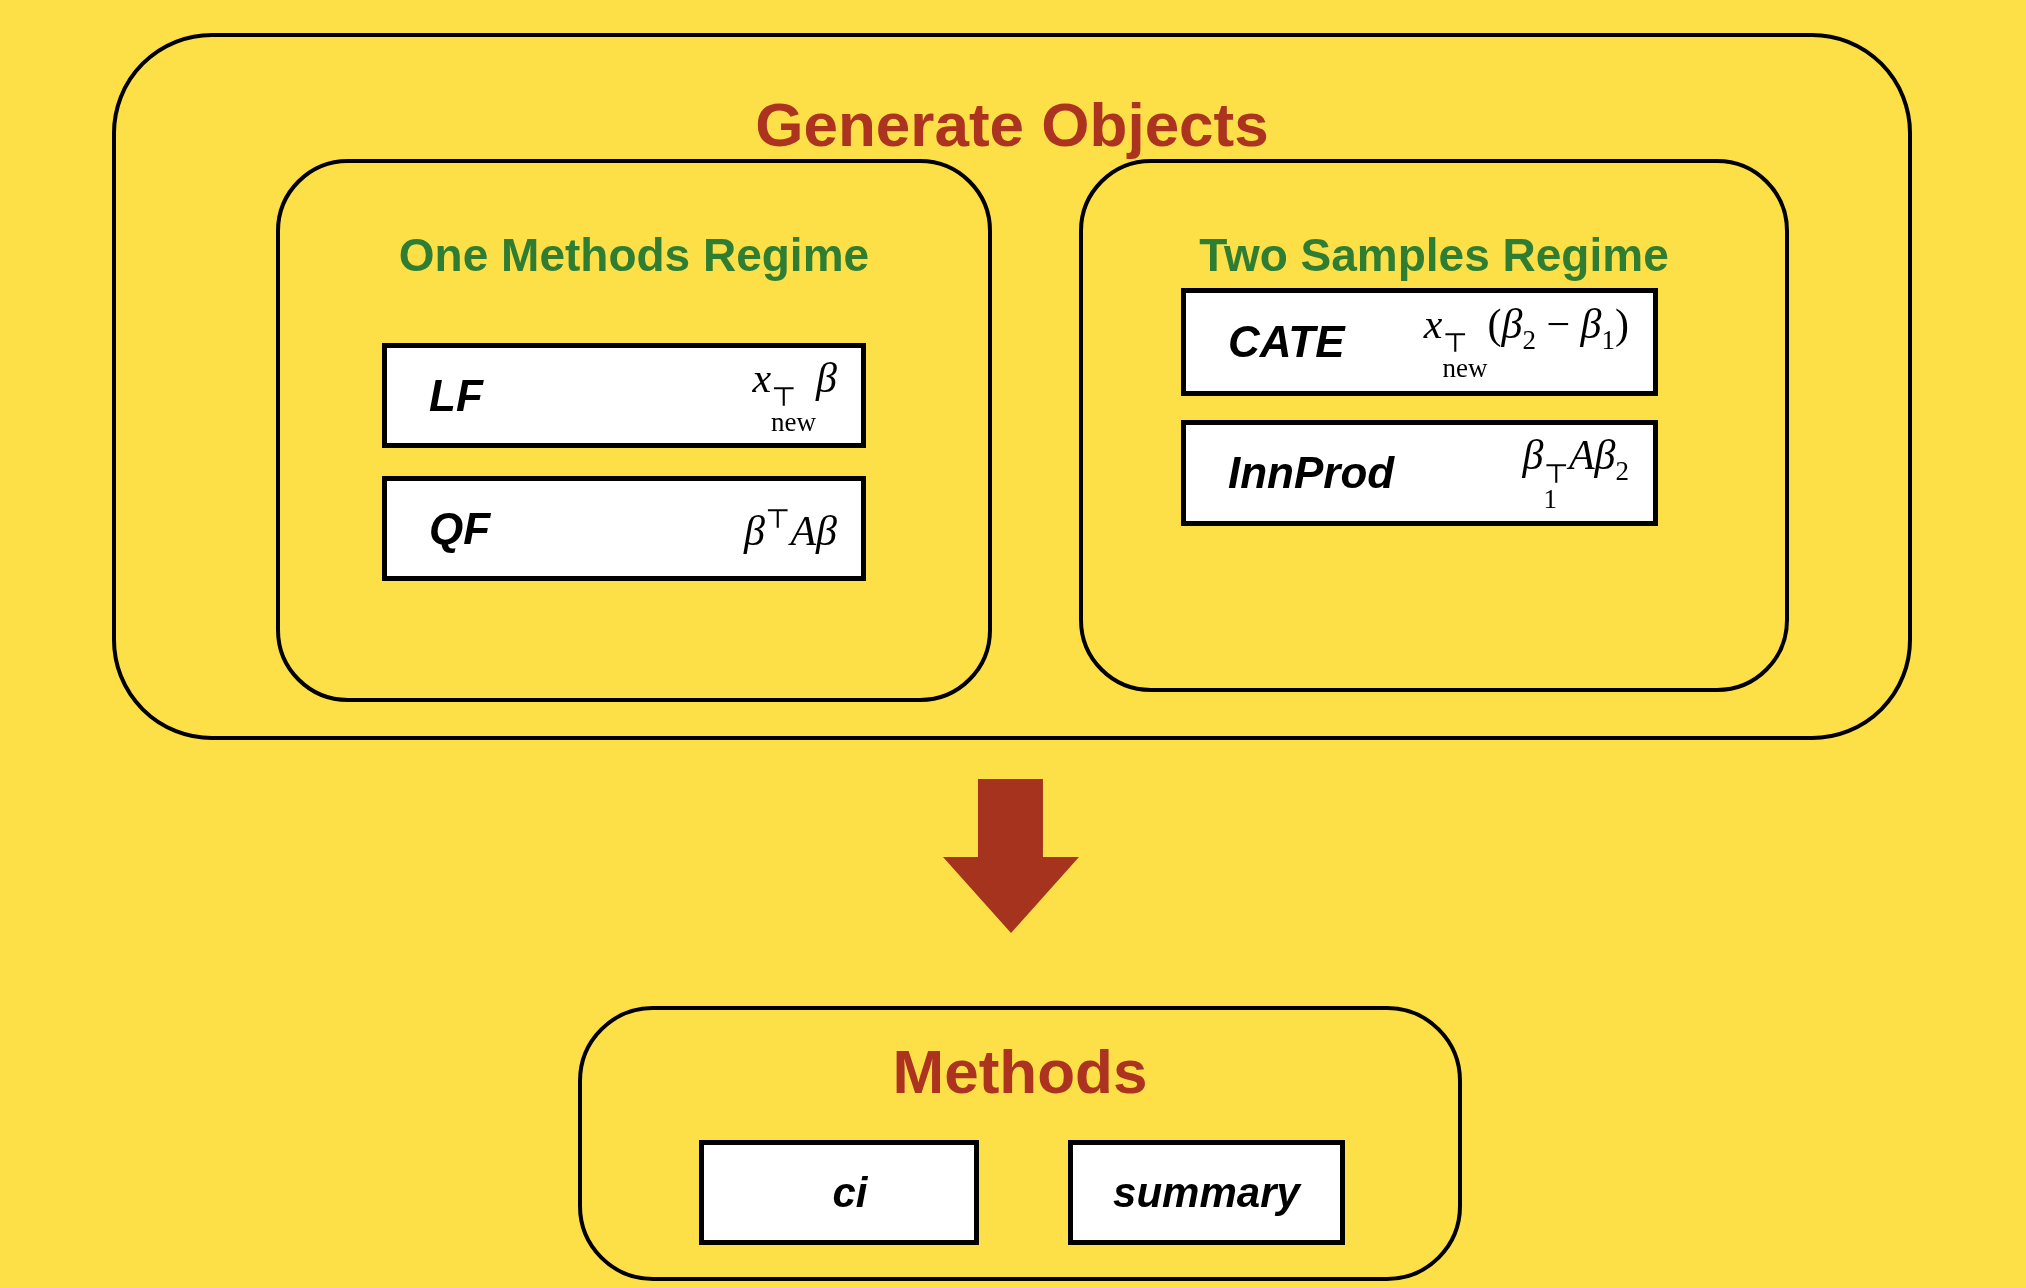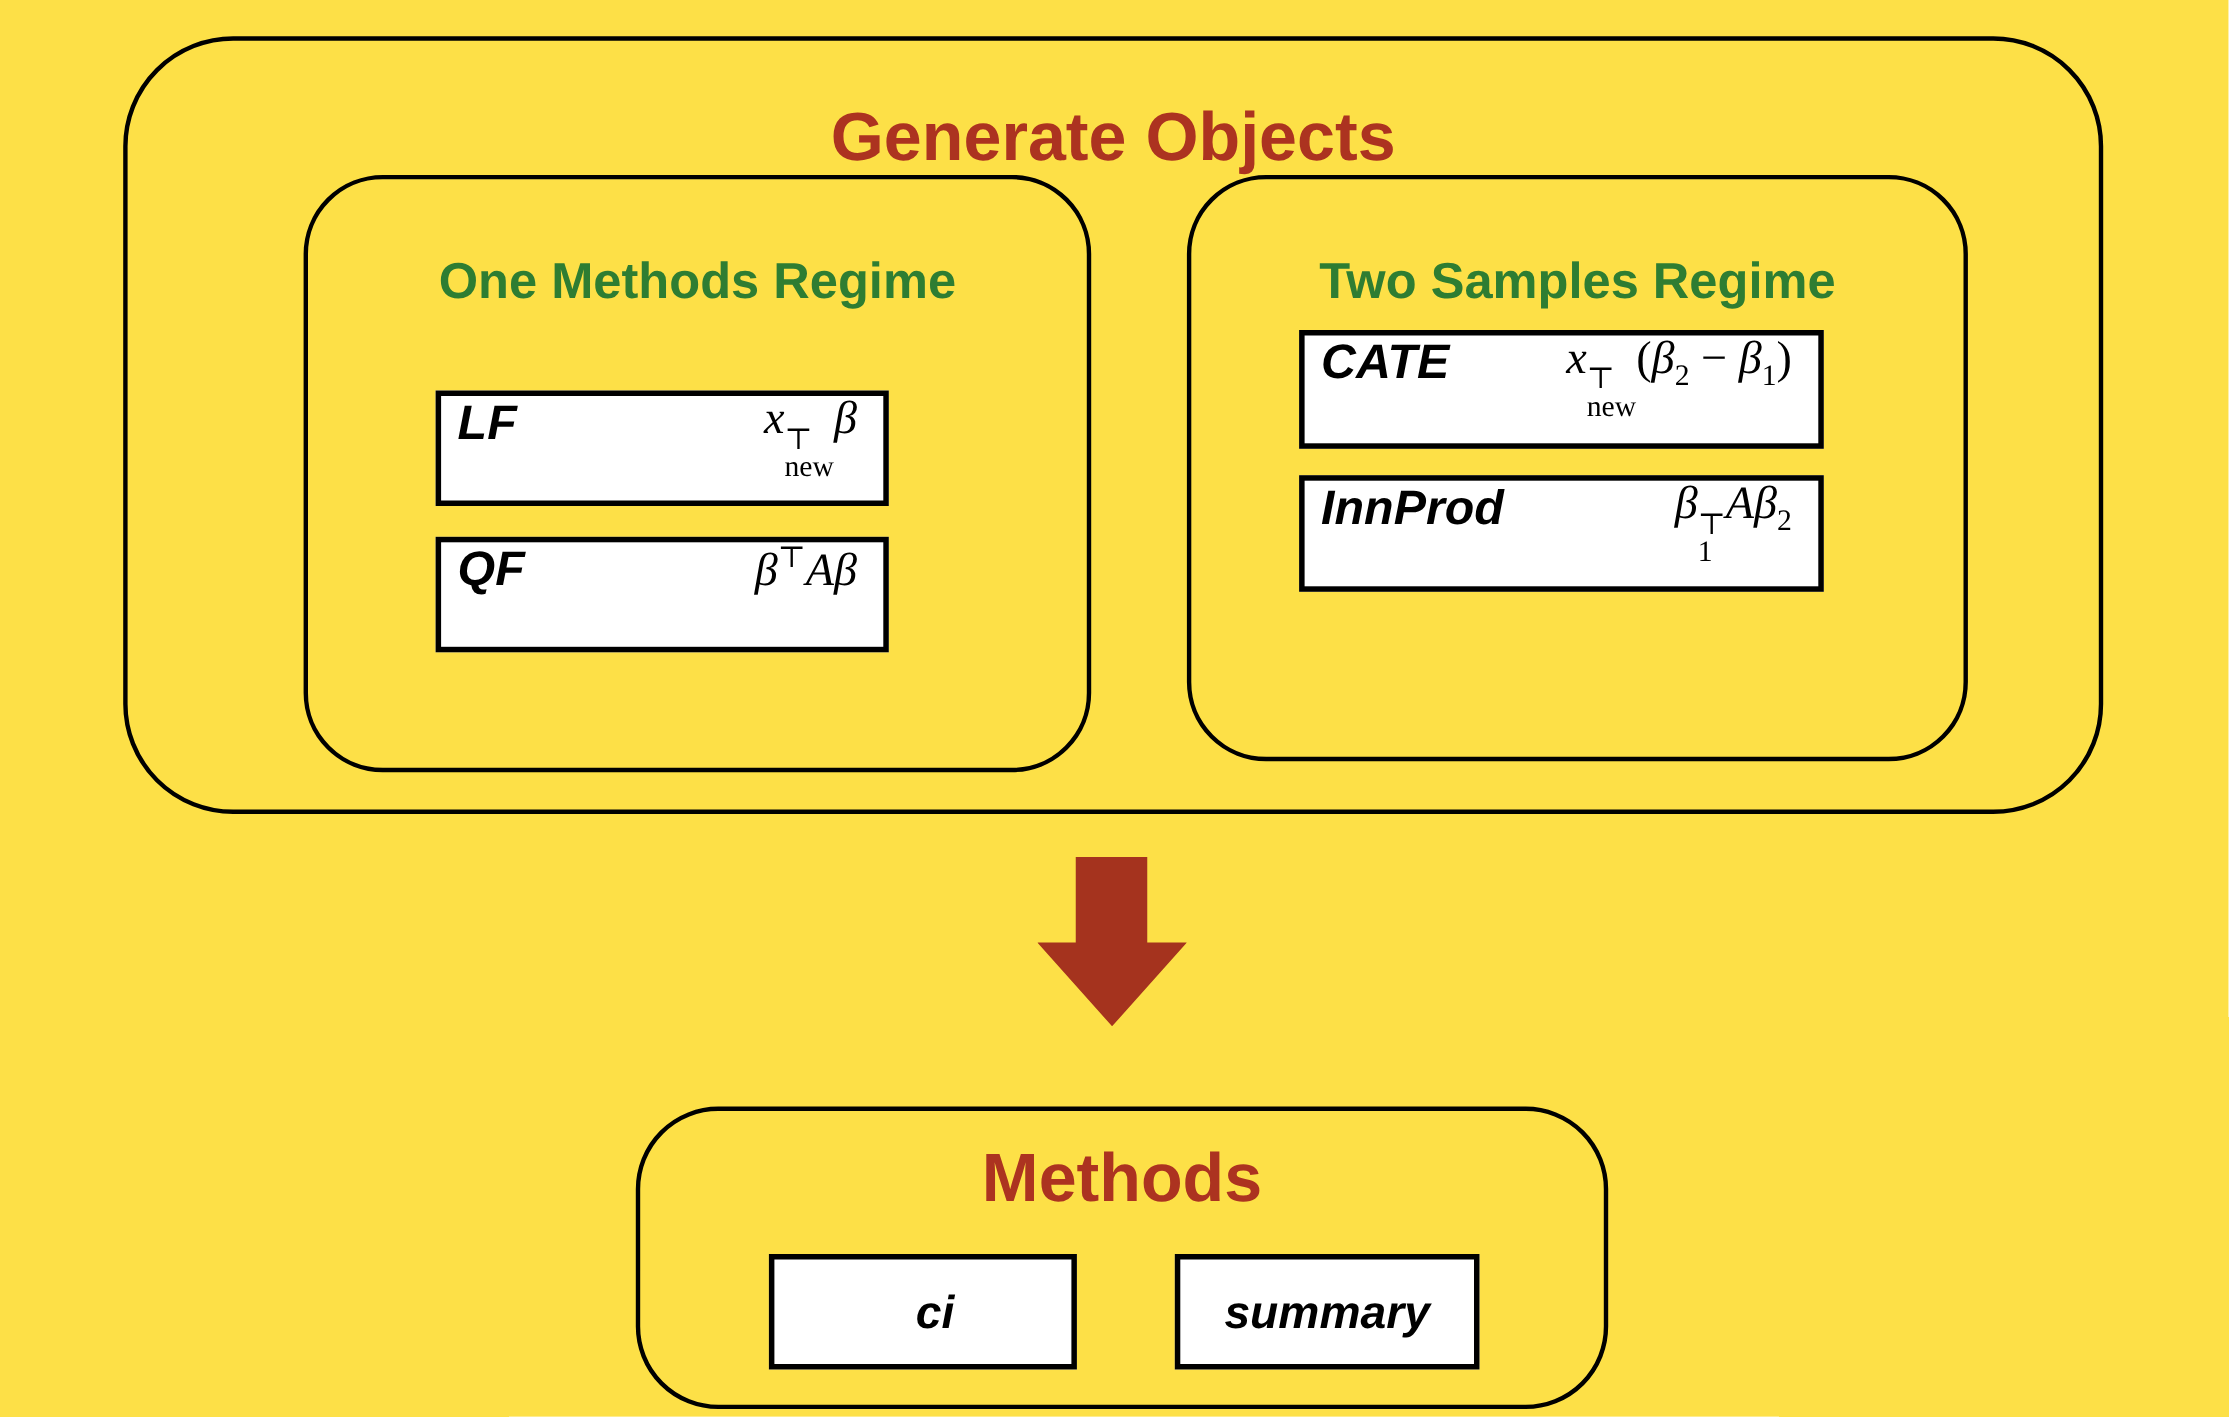--- a/index.html
+++ b/index.html
@@ -43,29 +43,28 @@
   .regime-title{
     left:0;width:100%;text-align:center;
     font-weight:700;font-size:46px;line-height:60px;
     top:62px;
   }
 
   
   .obj-box{
     border:5px solid #000;background:#fff;
     box-sizing:border-box;
-    display:flex;justify-content:space-between;
-    padding:0 24px 0 15px;
-    margin-top:12px;
+    display:flex;align-items:center;justify-content:space-between;
+    padding:0 24px 0 42px;
   }
   .obj-label{
     font-weight:700;font-style:italic;font-size:44px;
     color:#000;white-space:nowrap;
   }
-  .one-box .obj-box{left:116px;width:412px;height:105px;}
+  .one-box .obj-box{left:102px;width:484px;height:105px;}
   .lf-box{top:180px;}
   .qf-box{top:313px;}
   .two-box .obj-box{left:98px;width:477px;}
   .cate-box{top:125px;height:108px;}
   .innprod-box{top:257px;height:106px;}
   .dist-box{top:388px;height:110px;}
 
   
   .math{
     font-family:"Liberation Serif","DejaVu Serif",serif;

